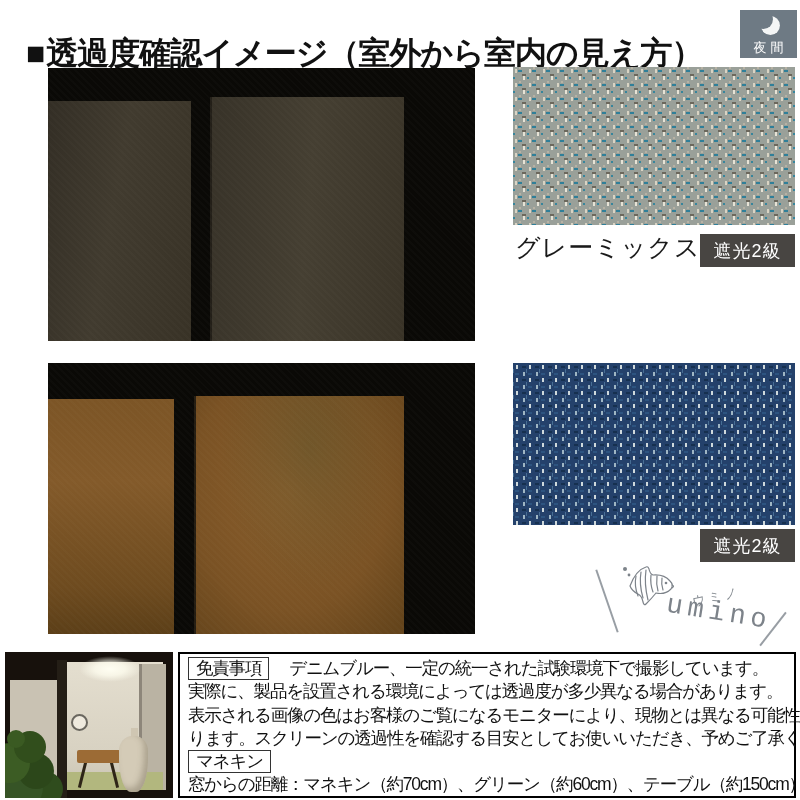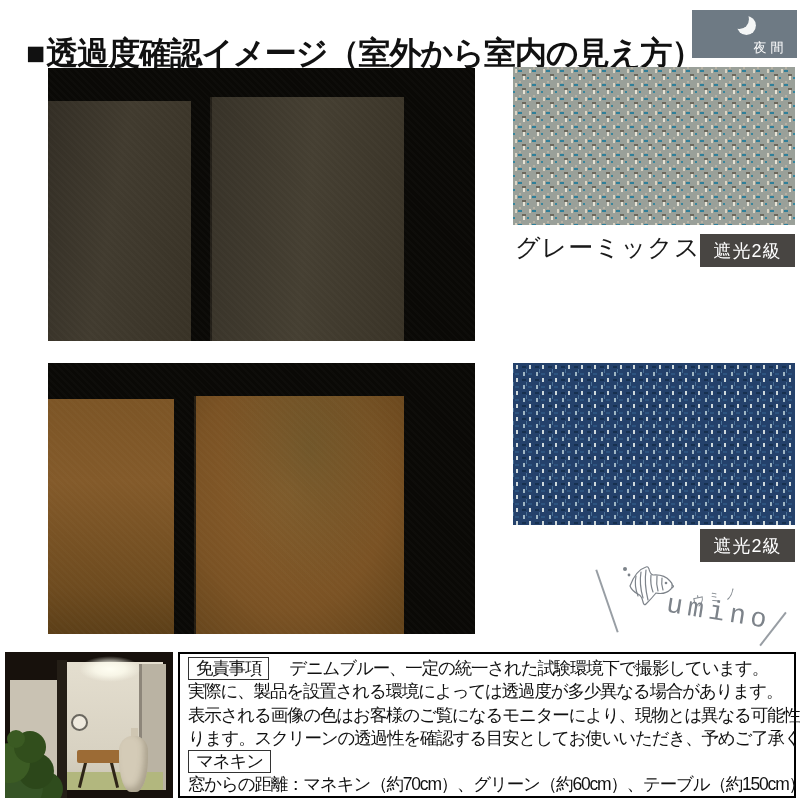--- a/index.html
+++ b/index.html
@@ -4,21 +4,21 @@
 <style>
   html,body{margin:0;padding:0;background:#ffffff;}
   body{font-family:"Liberation Sans","DejaVu Sans",sans-serif;}
   .canvas{position:relative;width:800px;height:800px;background:#fff;overflow:hidden;}
 
   
   .page-title{position:absolute;left:10px;top:16px;width:725px;margin:16px;
     font-size:32px;font-weight:bold;color:#111;letter-spacing:-1px;white-space:nowrap;}
   .page-title .marker{margin-right:2px;}
   .night-badge{position:absolute;right:3px;top:10px;width:57px;height:48px;
-    background:#6e7a84;display:flex;flex-direction:column;align-items:center;justify-content:flex-end;padding-left:48px;}
+    background:#6e7a84;display:flex;flex-direction:column;align-items:center;justify-content:flex-end;}
   .moon-wrap{position:absolute;top:4px;left:50%;transform:translateX(-42%);width:24px;height:22px;overflow:hidden;}
   .moon{position:absolute;left:2px;top:2px;width:19px;height:19px;border-radius:50%;background:#f4f6f6;}
   .moon::after{content:"";position:absolute;left:-7px;top:-6px;width:19px;height:19px;border-radius:50%;background:#6e7a84;}
   .night-label{color:#fff;font-size:13px;letter-spacing:4px;margin:0 0 3px 4px;line-height:15px;}
 
   
   .photo{position:absolute;background:#0a0906;overflow:hidden;}
   .photo-1{left:48px;top:68px;width:427px;height:273px;}
   .photo-2{left:48px;top:363px;width:427px;height:271px;}
   .panel{position:absolute;

